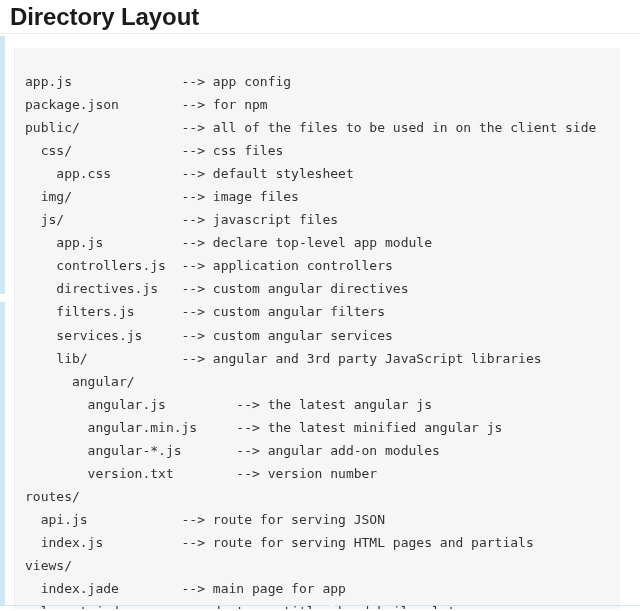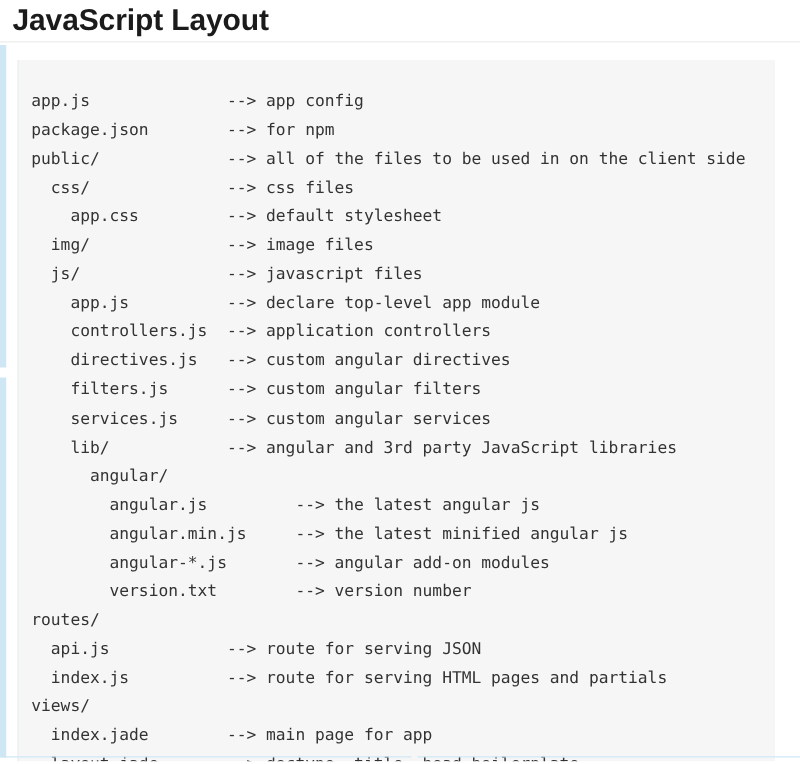--- a/index.html
+++ b/index.html
@@ -85,21 +85,21 @@
   }
   .bottom-rule.left  { left: 0px;   width: 329px; }
   .bottom-rule.right { left: 334px; width: 306px; }
 </style>
 </head>
 <body>
 
 <div class="left-rail top"></div>
 <div class="left-rail bot"></div>
 
-<h1 class="page-title">JavaScript Layout</h1>
+<h1 class="page-title">Directory Layout</h1>
 
 <div class="title-rule"></div>
 
 <div class="code-panel">
   <pre class="tree" id="tree-pre" style="color: rgb(51, 51, 51);">app.js              --&gt; app config
 package.json        --&gt; for npm
 public/             --&gt; all of the files to be used in on the client side
   css/              --&gt; css files
     app.css         --&gt; default stylesheet
   img/              --&gt; image files

